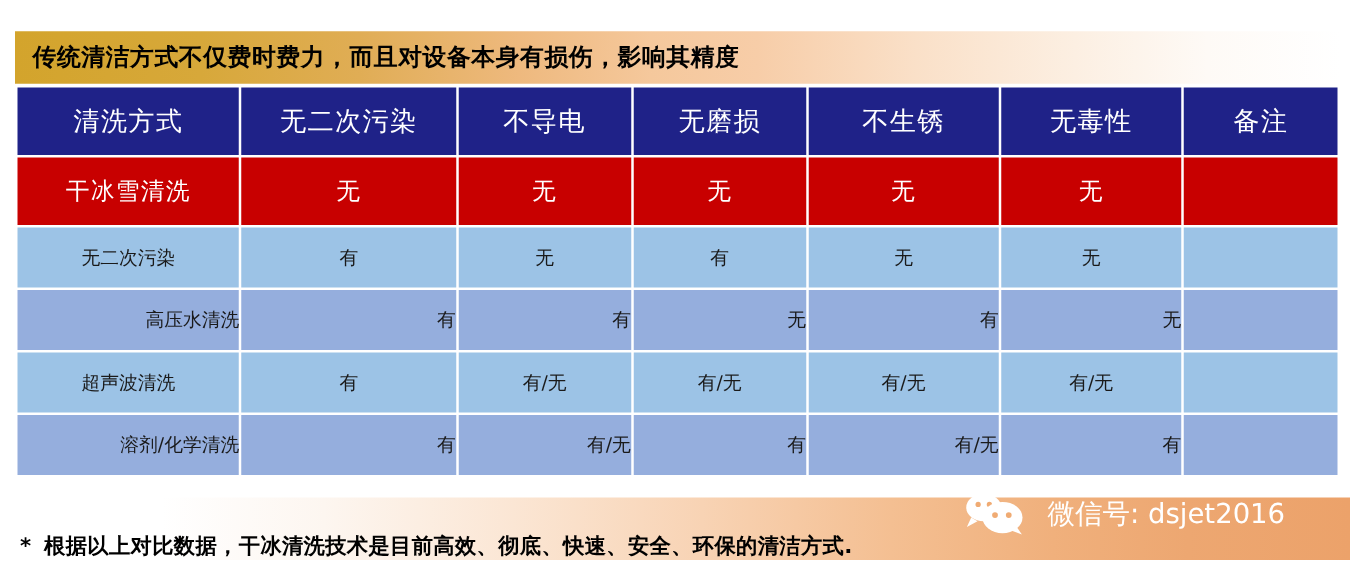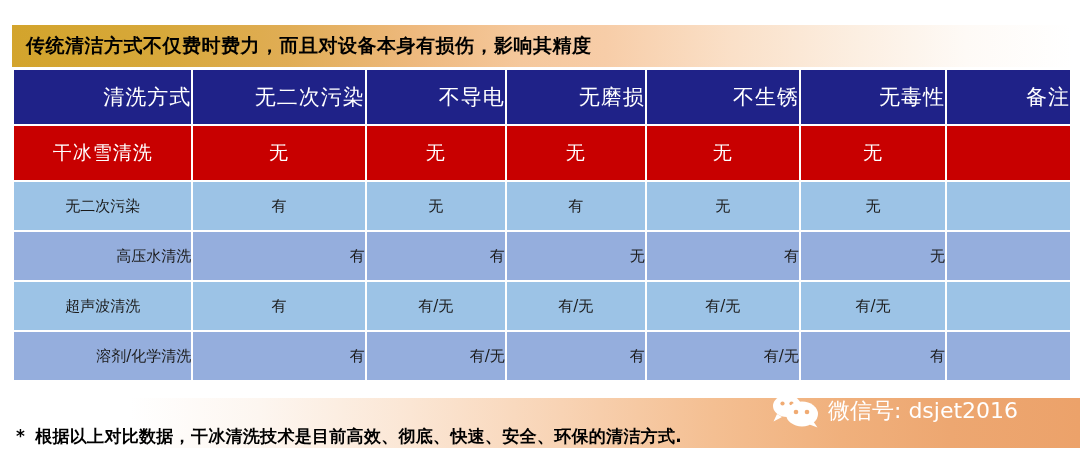--- a/index.html
+++ b/index.html
@@ -73,21 +73,20 @@
   col.c4 { width: 151px; }
   col.c5 { width: 143px; }
   col.c6 { width: 122px; }
 
   .hdr-row th {
     background: #1f2288;
     color: #ffffff;
     height: 54px;
     font-size: 21px;
     letter-spacing: 1px;
-    text-align: right;
   }
 
   .red-row td {
     background: #c80000;
     color: #ffffff;
     height: 54px;
     font-size: 19px;
     letter-spacing: 1px;
   }
   .red-row td.rowlabel { font-size: 19px; }
@@ -141,20 +140,21 @@
 
   
   .wechat-mark {
     position: absolute;
     left: 768px;
     top: 392px;
     display: flex;
     align-items: center;
     height: 38px;
     pointer-events: none;
+    gap: 10px;
   }
   .wechat-icon {
     position: relative;
     width: 54px;
     height: 34px;
     flex: none;
   }
   .wechat-id {
     margin-left: 6px;
     font-size: 22px;

